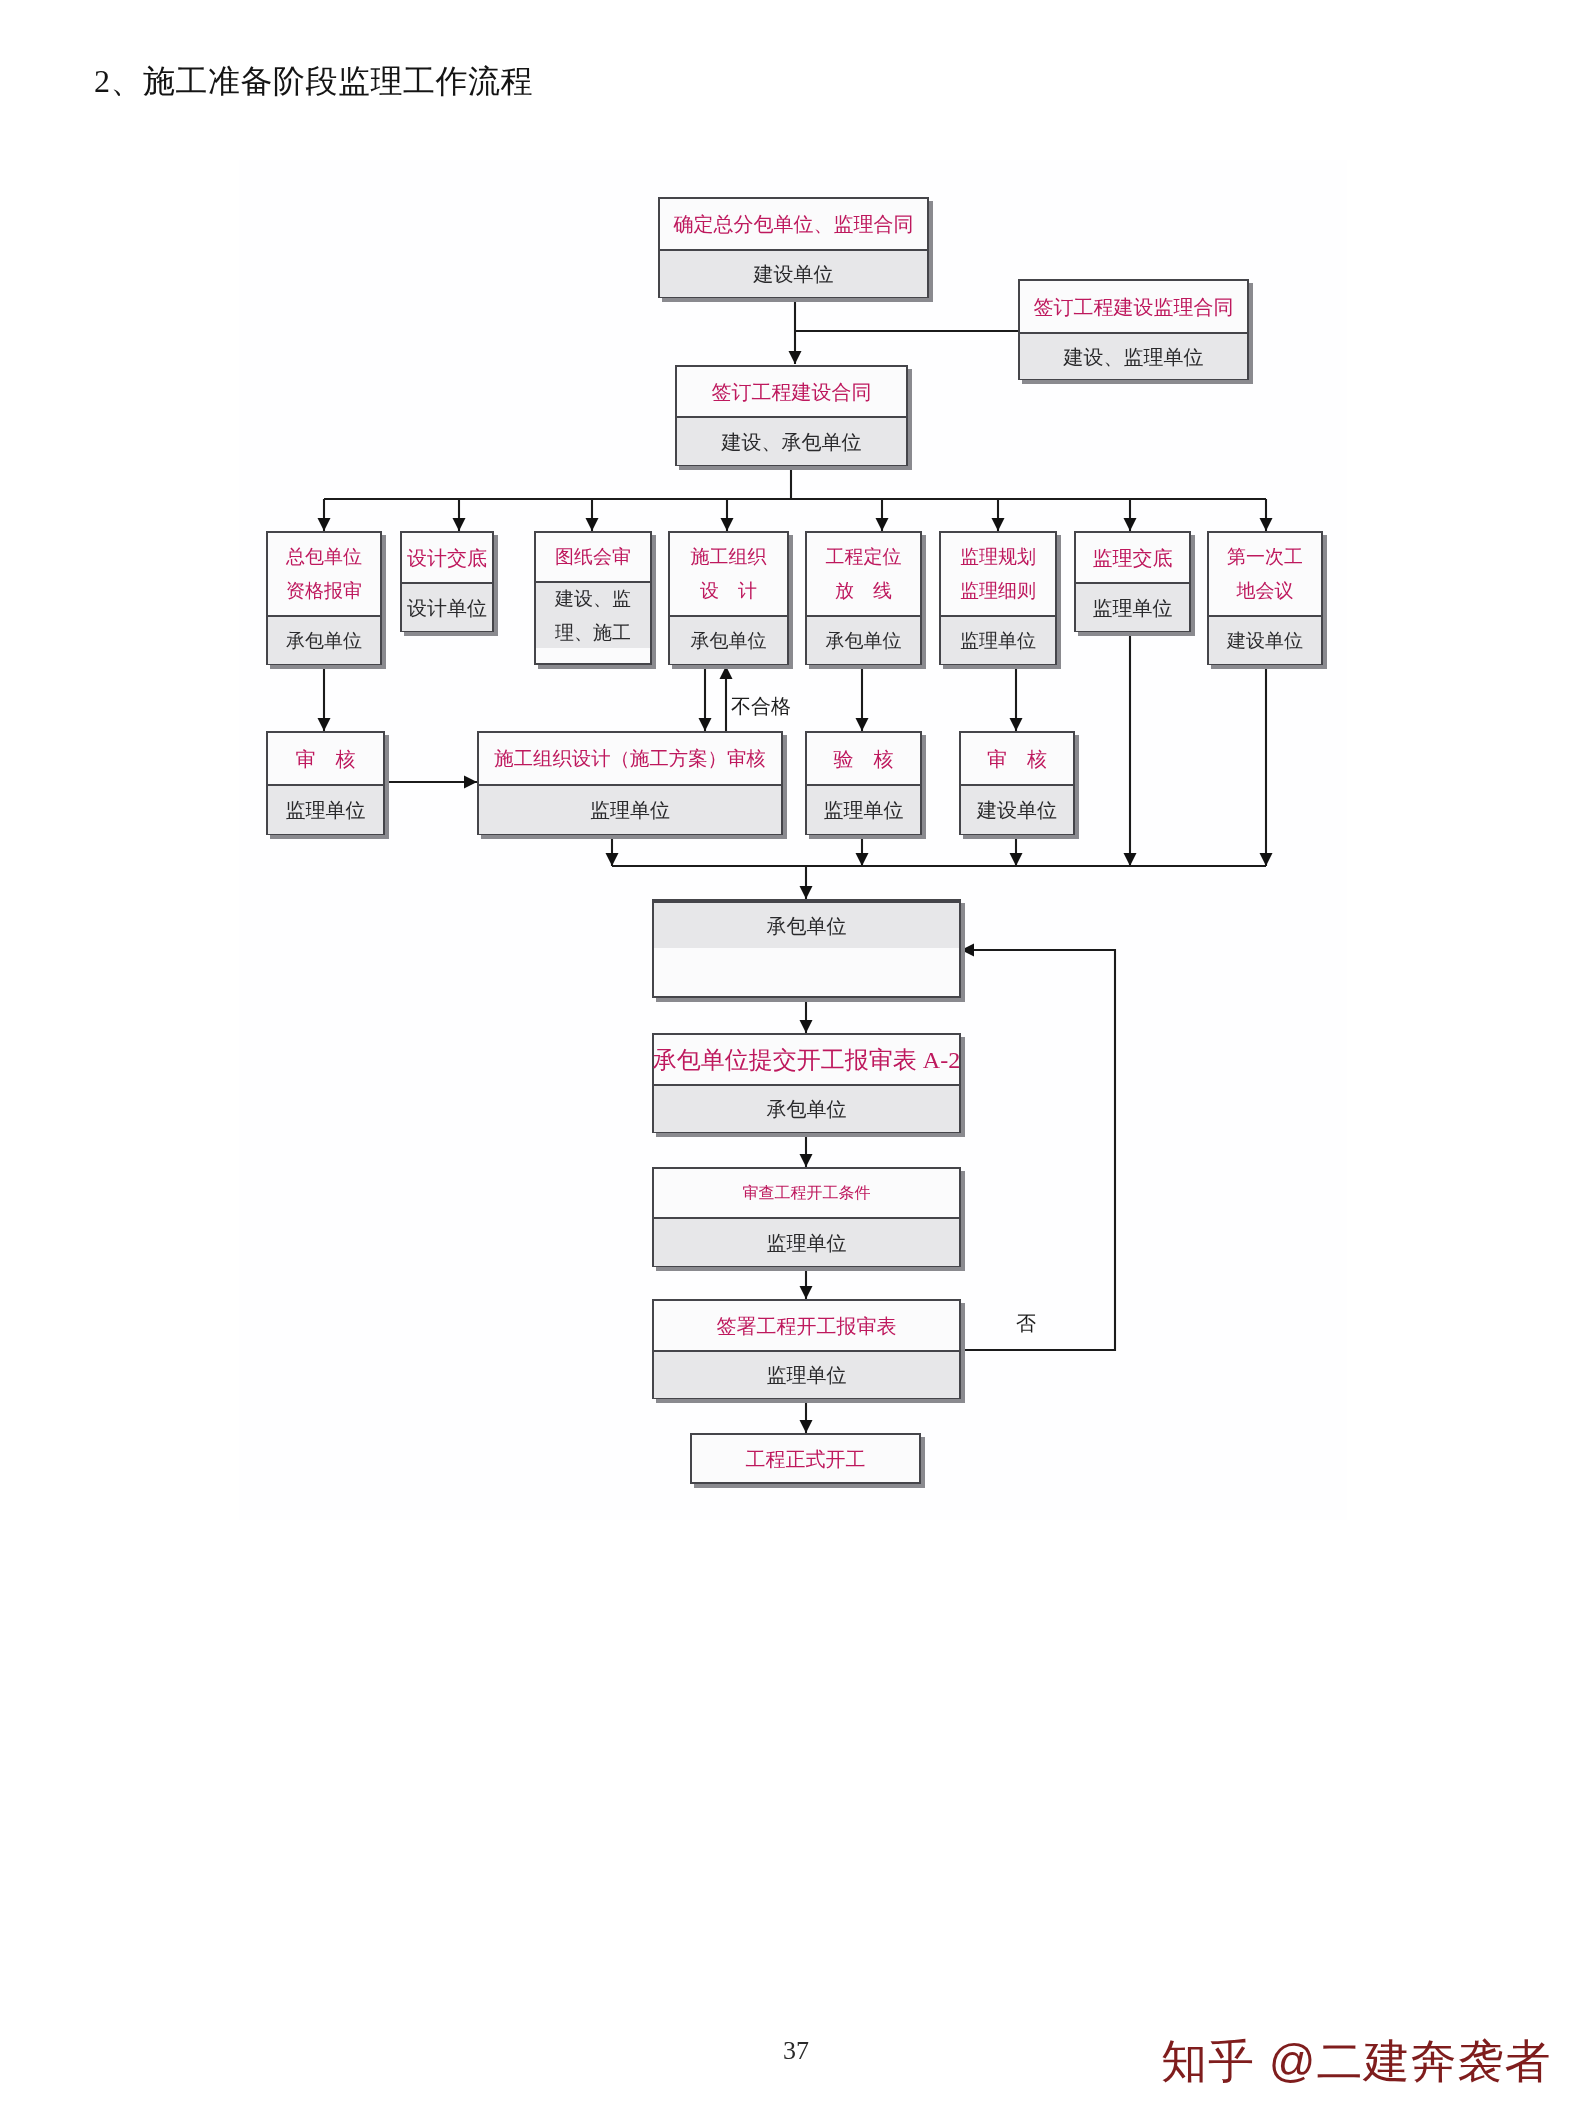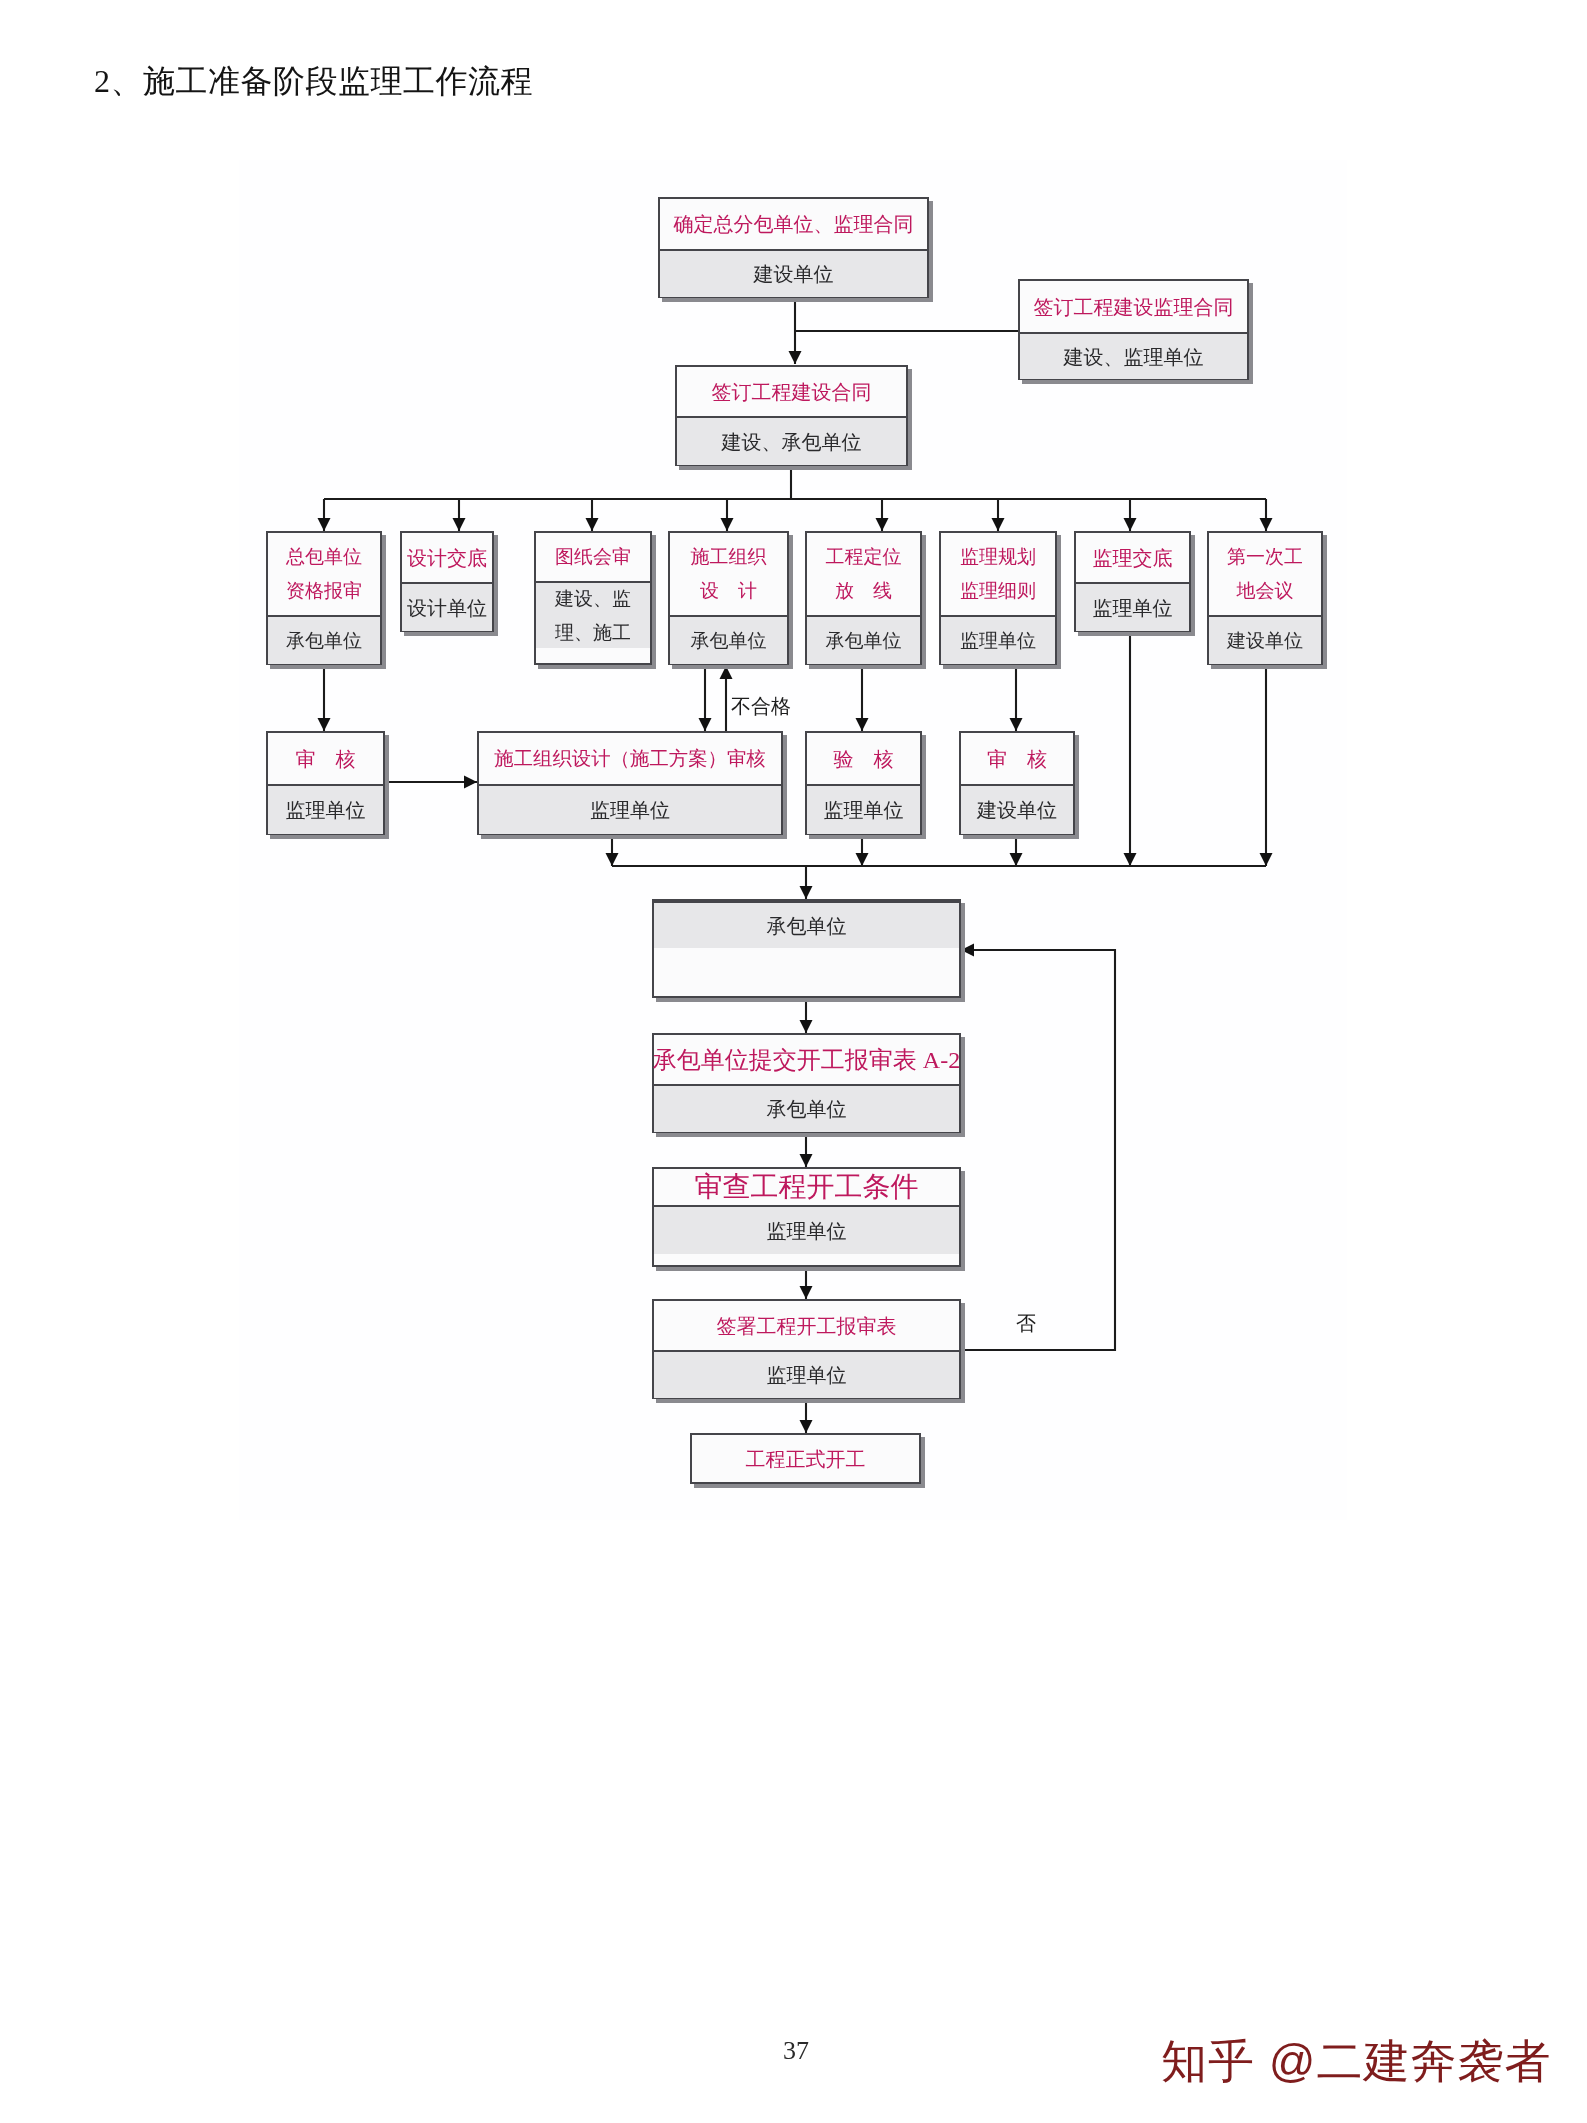--- a/index.html
+++ b/index.html
@@ -221,21 +221,21 @@
 </div>
 <div class="node " style="left:652px;top:1033px;width:309px;height:100px;">
   <div class="t" style="height:49px;font-size:24px;">
         <span>承包单位提交开工报审表 A-2</span>
       </div>
   <div class="b" style="height:48px;font-size:20px;">
         <span>承包单位</span>
       </div>
 </div>
 <div class="node " style="left:652px;top:1167px;width:309px;height:100px;">
-  <div class="t" style="height:36px;font-size:28px;text-align:right;">
+  <div class="t" style="height:48px;font-size:16px;text-align:right;">
         <span>审查工程开工条件</span>
       </div>
   <div class="b" style="height:49px;font-size:20px;">
         <span>监理单位</span>
       </div>
 </div>
 <div class="node " style="left:652px;top:1299px;width:309px;height:100px;">
   <div class="t" style="height:49px;font-size:20px;">
         <span>签署工程开工报审表</span>
       </div>

